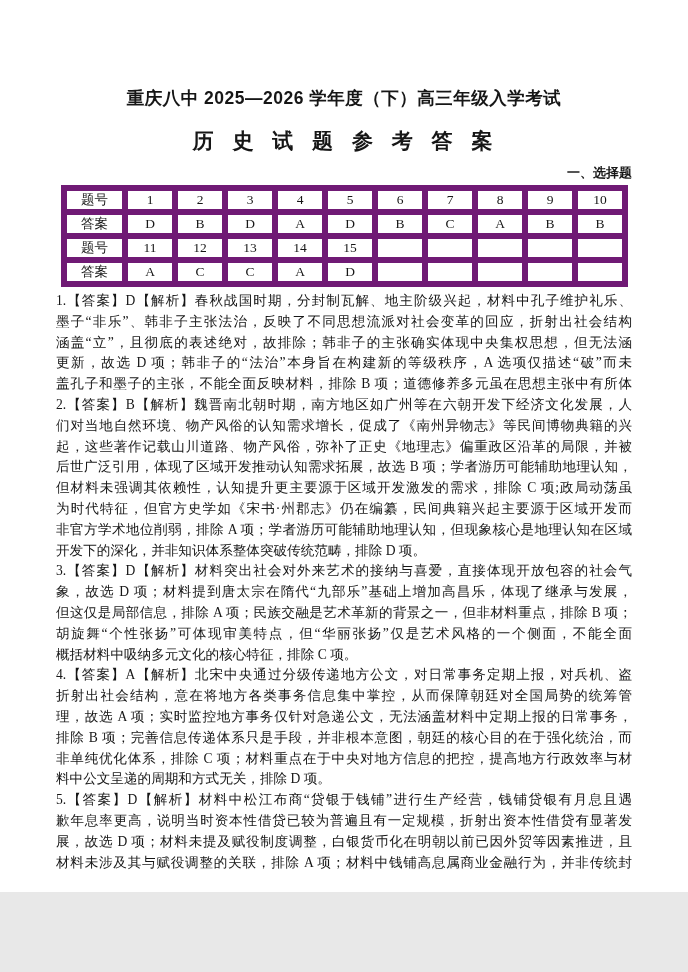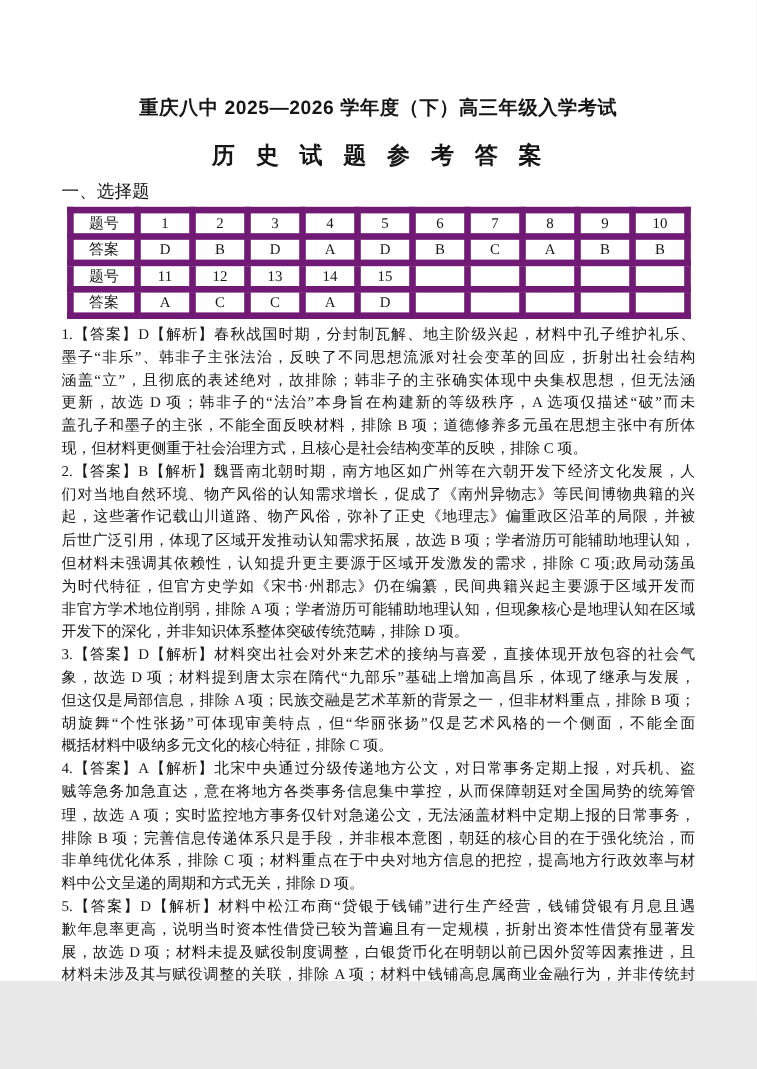--- a/index.html
+++ b/index.html
@@ -26,23 +26,24 @@
     font-weight: 700;
     font-size: 21px;
     text-align: center;
     letter-spacing: 3px;
     word-spacing: 7px;
     margin-top: 17px;
     white-space: nowrap;
   }
   .section-heading {
     font-family: "Liberation Sans", "DejaVu Sans", sans-serif;
-    font-weight: 400;
-    font-size: 16px;
+    font-weight: 700;
+    font-size: 13px;
     margin-top: 9px;
+    text-align: right;
   }
   table.answers {
     border-collapse: collapse;
     margin-top: 3px;
     margin-left: 5px;
     width: 567px;
     table-layout: fixed;
   }
   table.answers td {
     border: 6px solid #701a75;
@@ -132,42 +133,41 @@
         </tr>
       </tbody>
   </table>
   <div class="explanations" id="explanations">
       <div class="para">
         <div class="pline">1.【答案】D【解析】春秋战国时期，分封制瓦解、地主阶级兴起，材料中孔子维护礼乐、</div>
         <div class="pline">墨子“非乐”、韩非子主张法治，反映了不同思想流派对社会变革的回应，折射出社会结构</div>
         <div class="pline">涵盖“立”，且彻底的表述绝对，故排除；韩非子的主张确实体现中央集权思想，但无法涵</div>
         <div class="pline">更新，故选 D 项；韩非子的“法治”本身旨在构建新的等级秩序，A 选项仅描述“破”而未</div>
         <div class="pline">盖孔子和墨子的主张，不能全面反映材料，排除 B 项；道德修养多元虽在思想主张中有所体</div>
-        <div class="pline pend">现，但材料更侧重于社会治理方式，且核心是社会结构变革的反映，排除 C 项。</div>
       </div>
       <div class="para">
         <div class="pline">2.【答案】B【解析】魏晋南北朝时期，南方地区如广州等在六朝开发下经济文化发展，人</div>
         <div class="pline">们对当地自然环境、物产风俗的认知需求增长，促成了《南州异物志》等民间博物典籍的兴</div>
         <div class="pline">起，这些著作记载山川道路、物产风俗，弥补了正史《地理志》偏重政区沿革的局限，并被</div>
         <div class="pline">后世广泛引用，体现了区域开发推动认知需求拓展，故选 B 项；学者游历可能辅助地理认知，</div>
         <div class="pline">但材料未强调其依赖性，认知提升更主要源于区域开发激发的需求，排除 C 项;政局动荡虽</div>
         <div class="pline">为时代特征，但官方史学如《宋书·州郡志》仍在编纂，民间典籍兴起主要源于区域开发而</div>
         <div class="pline">非官方学术地位削弱，排除 A 项；学者游历可能辅助地理认知，但现象核心是地理认知在区域</div>
         <div class="pline pend">开发下的深化，并非知识体系整体突破传统范畴，排除 D 项。</div>
       </div>
       <div class="para">
         <div class="pline">3.【答案】D【解析】材料突出社会对外来艺术的接纳与喜爱，直接体现开放包容的社会气</div>
         <div class="pline">象，故选 D 项；材料提到唐太宗在隋代“九部乐”基础上增加高昌乐，体现了继承与发展，</div>
         <div class="pline">但这仅是局部信息，排除 A 项；民族交融是艺术革新的背景之一，但非材料重点，排除 B 项；</div>
         <div class="pline">胡旋舞“个性张扬”可体现审美特点，但“华丽张扬”仅是艺术风格的一个侧面，不能全面</div>
         <div class="pline pend">概括材料中吸纳多元文化的核心特征，排除 C 项。</div>
       </div>
       <div class="para">
         <div class="pline">4.【答案】A【解析】北宋中央通过分级传递地方公文，对日常事务定期上报，对兵机、盗</div>
-        <div class="pline">贼等急务加急直达，意在将地方各类事务信息集中掌控，从而保障朝廷对全国局势的统筹管</div>
+        <div class="pline">折射出社会结构，意在将地方各类事务信息集中掌控，从而保障朝廷对全国局势的统筹管</div>
         <div class="pline">理，故选 A 项；实时监控地方事务仅针对急递公文，无法涵盖材料中定期上报的日常事务，</div>
         <div class="pline">排除 B 项；完善信息传递体系只是手段，并非根本意图，朝廷的核心目的在于强化统治，而</div>
         <div class="pline">非单纯优化体系，排除 C 项；材料重点在于中央对地方信息的把控，提高地方行政效率与材</div>
         <div class="pline pend">料中公文呈递的周期和方式无关，排除 D 项。</div>
       </div>
       <div class="para">
         <div class="pline">5.【答案】D【解析】材料中松江布商“贷银于钱铺”进行生产经营，钱铺贷银有月息且遇</div>
         <div class="pline">歉年息率更高，说明当时资本性借贷已较为普遍且有一定规模，折射出资本性借贷有显著发</div>
         <div class="pline">展，故选 D 项；材料未提及赋役制度调整，白银货币化在明朝以前已因外贸等因素推进，且</div>
         <div class="pline">材料未涉及其与赋役调整的关联，排除 A 项；材料中钱铺高息属商业金融行为，并非传统封</div>

